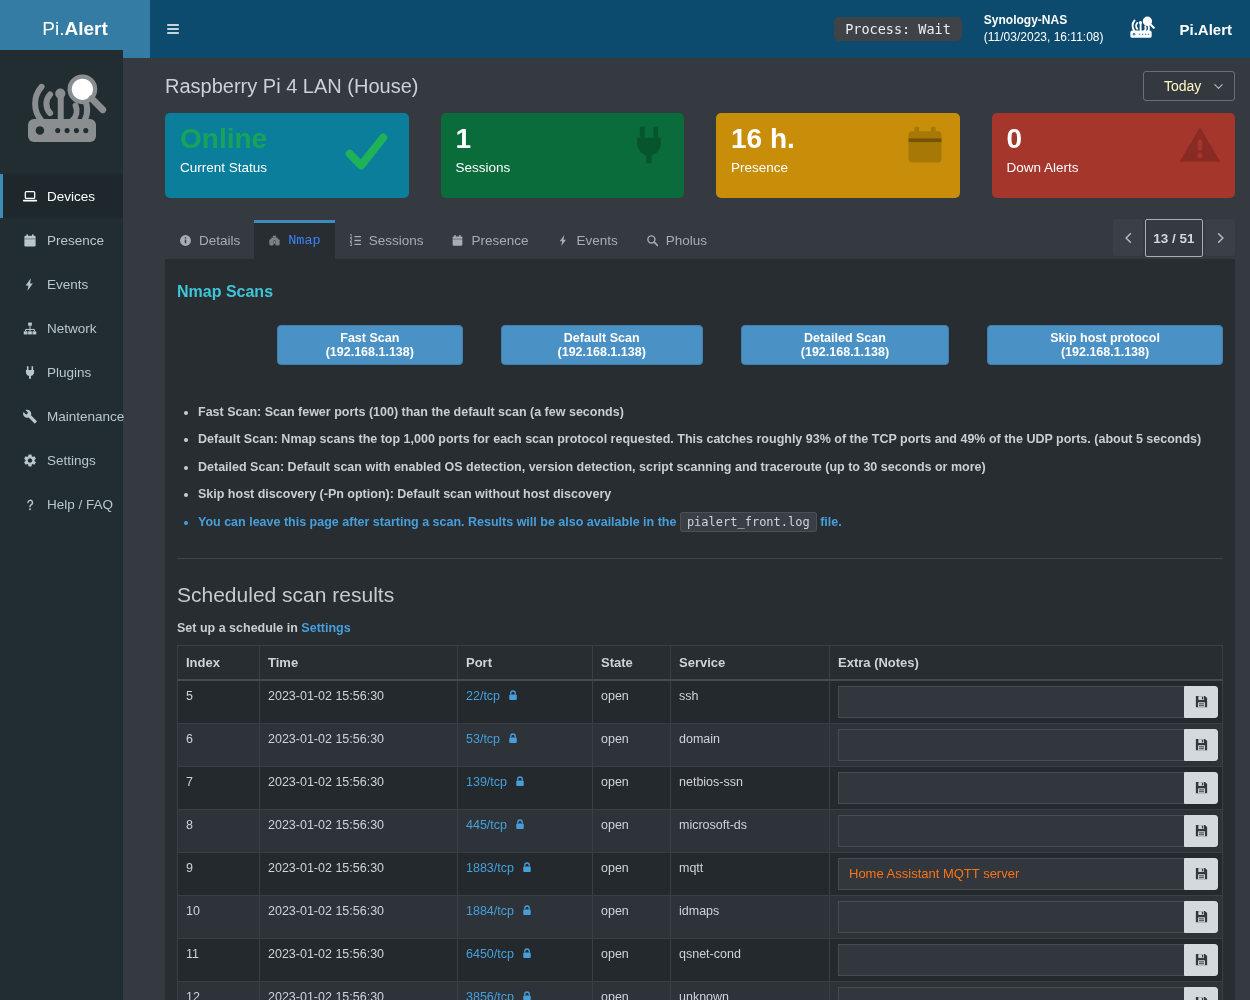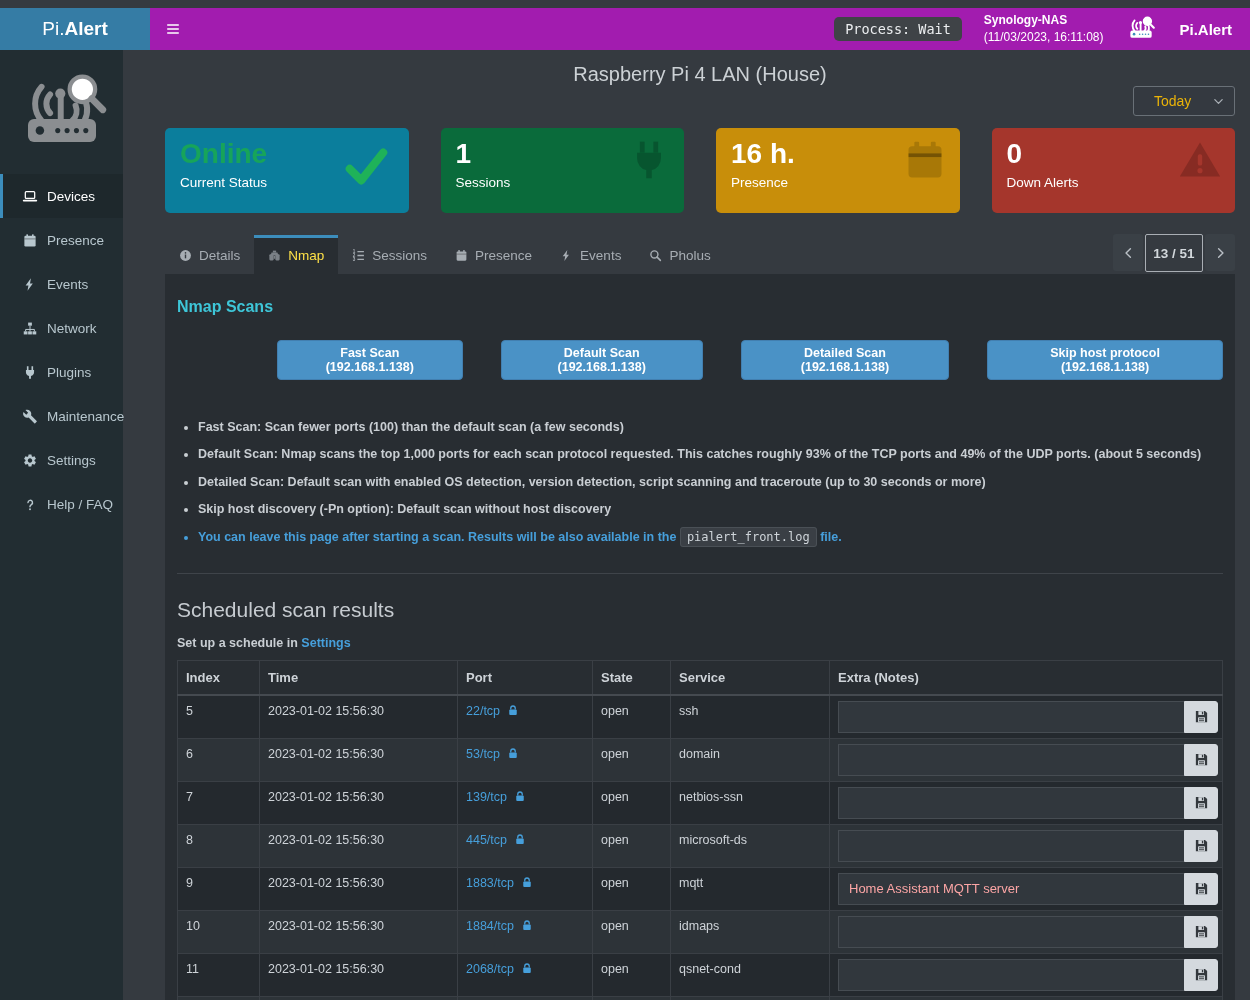--- a/index.html
+++ b/index.html
@@ -3,57 +3,57 @@
 <meta charset="utf-8">
 <style>
   * { margin:0; padding:0; box-sizing:border-box; }
   html,body { width:1250px; height:1000px; overflow:hidden; }
   body { background:#353a40; font-family:"Liberation Sans", sans-serif; position:relative; }
 
   [data-icon]{ display:inline-flex; align-items:center; justify-content:center; }
   [data-icon] svg{ width:100%; height:100%; display:block; }
 
   
-  .topbar{ height:42px; display:flex; background:#a21caf; align-items:stretch;margin-top:8px; }
+  .topbar{ height:58px; display:flex; background:#0c4a6e; align-items:stretch; }
   .brand{ width:150px; background:#357ca5; color:#fff; display:flex; align-items:center; justify-content:center; font-size:19px; cursor:pointer; }
   .hamburger{ width:46px; display:flex; align-items:center; justify-content:center; color:#fff; cursor:pointer; }
   .hamburger span{ width:16px; height:14px; }
   .top-right{ margin-left:auto; display:flex; align-items:center; gap:22px; padding-right:18px; }
   .proc-badge{ font-family:"DejaVu Sans Mono", monospace; font-size:13.5px; background:#3f4347; color:#eceef0; padding:4px 11px; border-radius:5px; }
   .host-info{ color:#fff; font-size:12px; line-height:1.4; }
   .host-info .hn{ font-weight:bold; font-size:12px; }
   .top-brand{ display:flex; align-items:center; gap:22px; color:#fff; font-weight:bold; font-size:15px; }
   .top-brand span[data-icon]{ width:32px; height:28px; }
 
   
   .sidebar{ position:absolute; left:0; top:50px; bottom:0; width:123px; background:#222d32; }
   .side-logo{ display:flex; justify-content:center; padding:20px 0 16px; color:#8b8e91; }
   .side-logo span[data-icon]{ width:102px; height:88px; }
   .side-item{ display:flex; align-items:center; height:44px; padding-left:19px; color:#b8c7ce; font-size:13.5px; border-left:3px solid transparent; cursor:pointer; }
   .side-item.active{ background:#1e282c; border-left-color:#3c8dbc; color:#fff; }
   .s-ic{ width:16px; height:15px; margin-right:9px; flex:none; }
 
   
   .content{ margin-left:150px; padding:0 15px; }
-  .content-head{ display:flex; align-items:center; padding-top:13px;flex-direction:column; }
+  .content-head{ display:flex; align-items:center; padding-top:13px; }
   .page-title{ font-size:20px; color:#ccd1d5; font-weight:400; }
-  .period-select{ margin-left:auto; width:102px; height:30px; border:1px solid #697077; border-radius:3px; display:flex; align-items:center; justify-content:space-between; color:#eab308; font-size:14px; padding:0 10px 0 20px; cursor:pointer; background:#343940; }
+  .period-select{ margin-left:auto; width:92px; height:30px; border:1px solid #697077; border-radius:3px; display:flex; align-items:center; justify-content:space-between; color:#fef9c3; font-size:14px; padding:0 10px 0 20px; cursor:pointer; background:#343940; }
   .period-select span[data-icon]{ width:11px; height:11px; color:#aab0b6; }
 
   .cards{ display:grid; grid-template-columns:repeat(4,1fr); gap:32px; margin-top:12px; }
   .card{ position:relative; height:85px; border-radius:5px; padding:10px 15px; color:#fff; overflow:hidden; }
   .card-value{ font-size:28px; font-weight:bold; line-height:1.15; }
   .card-label{ font-size:13.5px; margin-top:5px; }
   .card-icon{ position:absolute; top:10px; right:13px; width:44px; height:44px; }
   .card-icon.chk{ top:15px; right:16px; width:54px; height:46px; }
 
   .tabs-row{ display:flex; align-items:flex-end; margin-top:21px; }
   .tabs{ display:flex; }
   .tab{ display:flex; align-items:center; gap:7px; padding:10px 14px 11px; font-size:13.5px; color:#a7adb3; border-top:3px solid transparent; cursor:pointer; }
-  .tab.active{ background:#282d32; border-top-color:#3c8dbc; color:#fde047; }
+  .tab.active{ background:#282d32; border-top-color:#3c8dbc; color:#3b82f6;font-family:Liberation Mono, monospace; }
   .tab .t-ic{ width:13px; height:13px; }
   .tab.active .t-ic{ color:#7b8187; }
   .pager{ margin-left:auto; display:flex; margin-bottom:2px; gap:2px; }
   .pg-btn{ width:30px; height:37px; background:#3a4046; border:none; border-radius:3px; color:#b9bfc5; display:flex; align-items:center; justify-content:center; cursor:pointer; }
   .pg-btn span{ width:13px; height:14px; }
   .pg-box{ width:58px; height:38px; border:1px solid #a9aeb4; border-radius:2px; display:flex; align-items:center; justify-content:center; color:#d2d7db; font-size:13.5px; font-weight:bold; }
 
   .pane{ background:#282d32; padding:10px 12px 20px; min-height:790px; }
   .section-title{ color:#3ec6d8; font-size:16px; font-weight:700; margin:14px 0 0 0; }
   .scan-buttons{ display:flex; gap:38px; margin:24px 0 0 100px; }
@@ -71,21 +71,21 @@
   .results th{ font-size:13px; color:#ced3d8; text-align:left; padding:9px 8px; border:1px solid #3a3f45; border-bottom:2px solid #454a50; font-weight:bold; }
   .results th:nth-child(1){ width:82px; } .results th:nth-child(2){ width:198px; }
   .results th:nth-child(3){ width:135px; } .results th:nth-child(4){ width:78px; }
   .results th:nth-child(5){ width:159px; }
   .results td{ font-size:12.5px; color:#ced3d8; padding:8px; border:1px solid #3a3f45; vertical-align:top; height:43px; }
   .results tr.odd{ background:#24292e; } .results tr.even{ background:#2d3338; }
   .port-link{ color:#469fdb; text-decoration:none; cursor:pointer; }
   .lock{ width:12px; height:13px; margin-left:7px; color:#469fdb; vertical-align:-2px; }
   td.notes{ padding:5px 4px 5px 8px; vertical-align:middle; }
   .note-group{ display:flex; height:32px; }
-  .note-input{ flex:1; background:#31373d; border:1px solid #464c52; border-right:none; color:#fca5a5; font-size:13px; padding:0 10px; font-family:inherit; outline:none; min-width:0; }
+  .note-input{ flex:1; background:#31373d; border:1px solid #464c52; border-right:none; color:#f97316; font-size:13px; padding:0 10px; font-family:inherit; outline:none; min-width:0; }
   .save-btn{ width:34px; flex:none; background:#d4d9de; border:1px solid #d4d9de; border-radius:0 3px 3px 0; color:#33383d; display:flex; align-items:center; justify-content:center; cursor:pointer; --cut:#d4d9de; }
   .save-btn span{ width:15px; height:15px; }
 </style>
 </head>
 <body>
 
 <header class="topbar">
   <div class="brand">
       <span>Pi.</span>
       <b>Alert</b>
@@ -573,21 +573,21 @@
                       <rect x="8" y="18" width="8" height="1.6" fill="currentColor"></rect>
                     </svg>
                   </span>
                 </button>
               </div>
             </td>
           </tr>
           <tr class="odd">
             <td>11</td>
             <td>2023-01-02 15:56:30</td>
-            <td><a class="port-link">2068/tcp</a><span class="lock" data-icon="lock">
+            <td><a class="port-link">6450/tcp</a><span class="lock" data-icon="lock">
                 <svg viewBox="0 0 24 24">
                   <path d="M7.5 10V7.5a4.5 4.5 0 0 1 9 0V10" fill="none" stroke="currentColor" stroke-width="2.6"></path>
                   <rect x="4.5" y="10" width="15" height="11" rx="2" fill="currentColor"></rect>
                 </svg>
               </span></td>
             <td>open</td>
             <td>qsnet-cond</td>
             <td class="notes">
               <div class="note-group">
                 <input class="note-input" type="text" style="">

